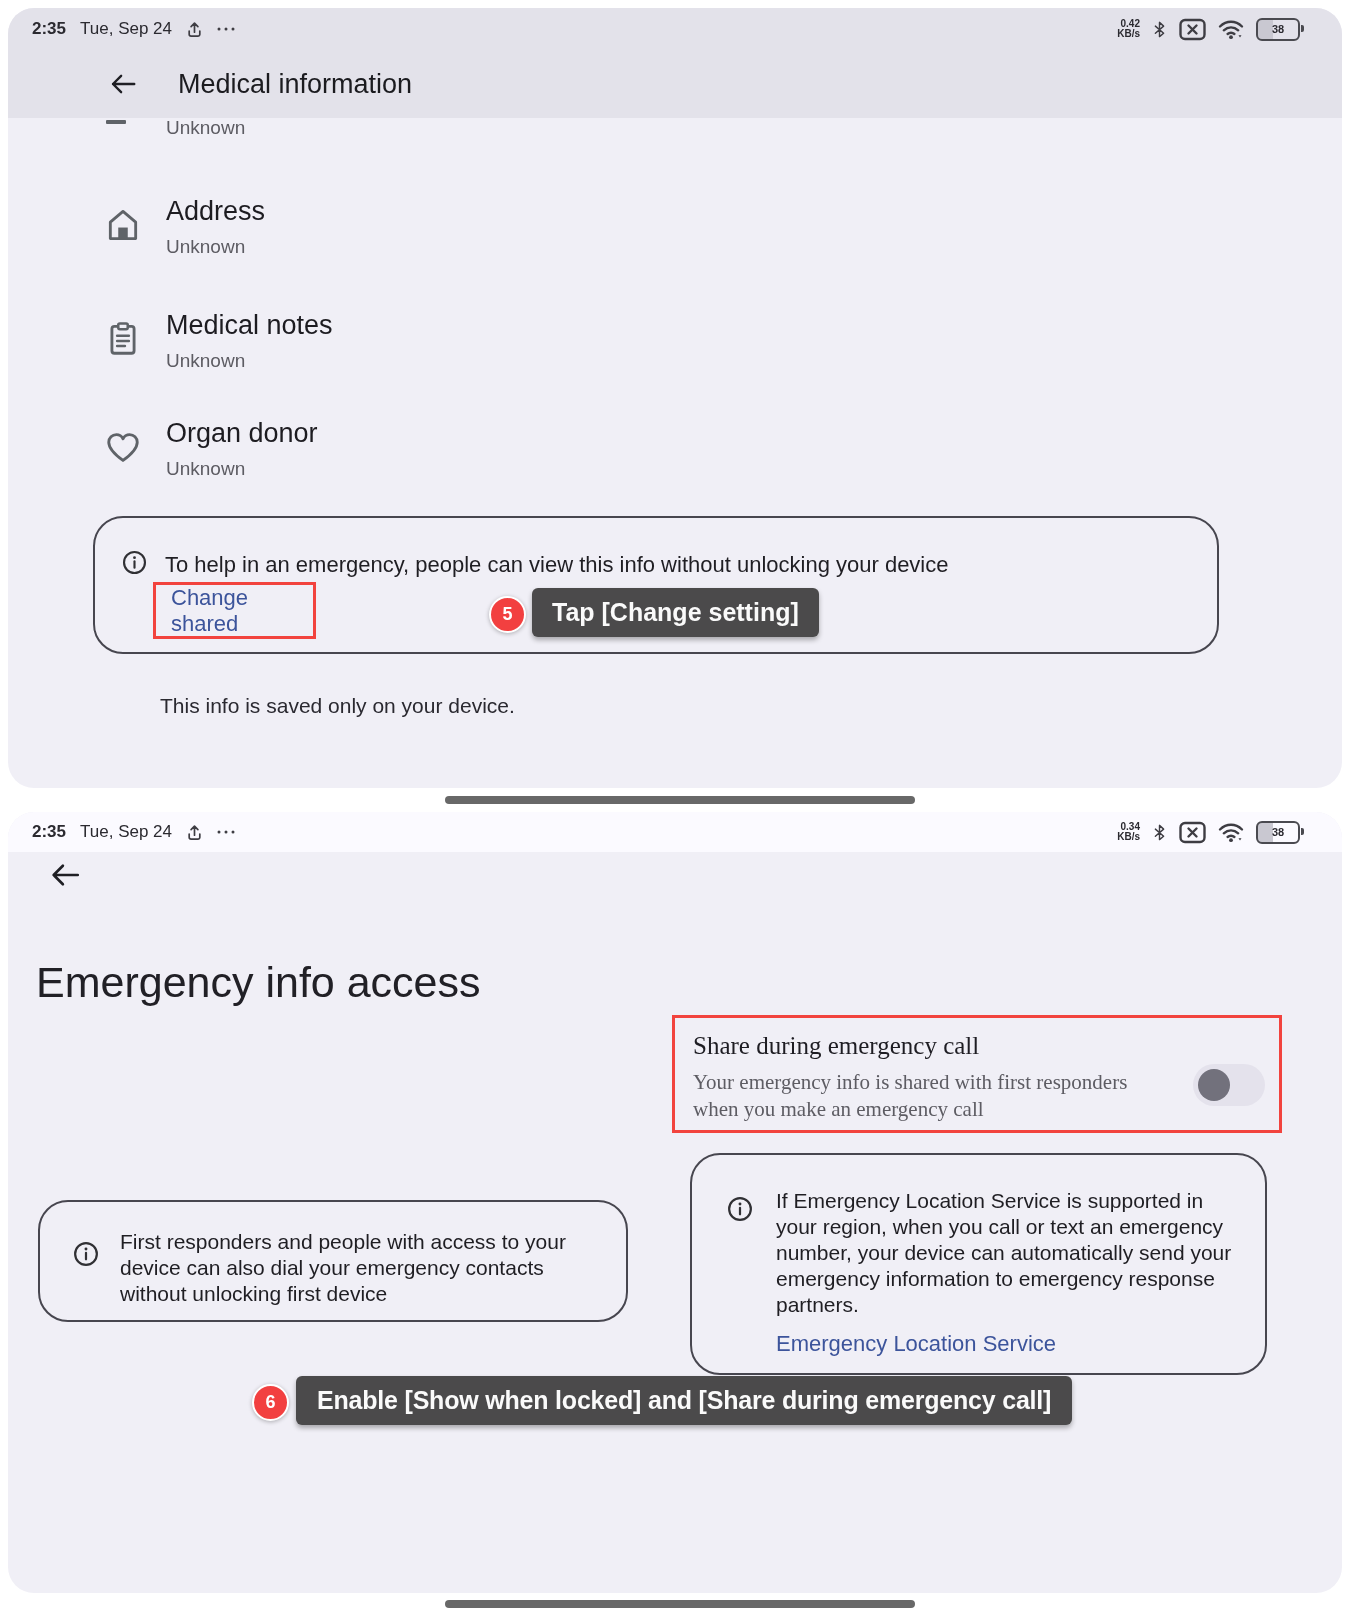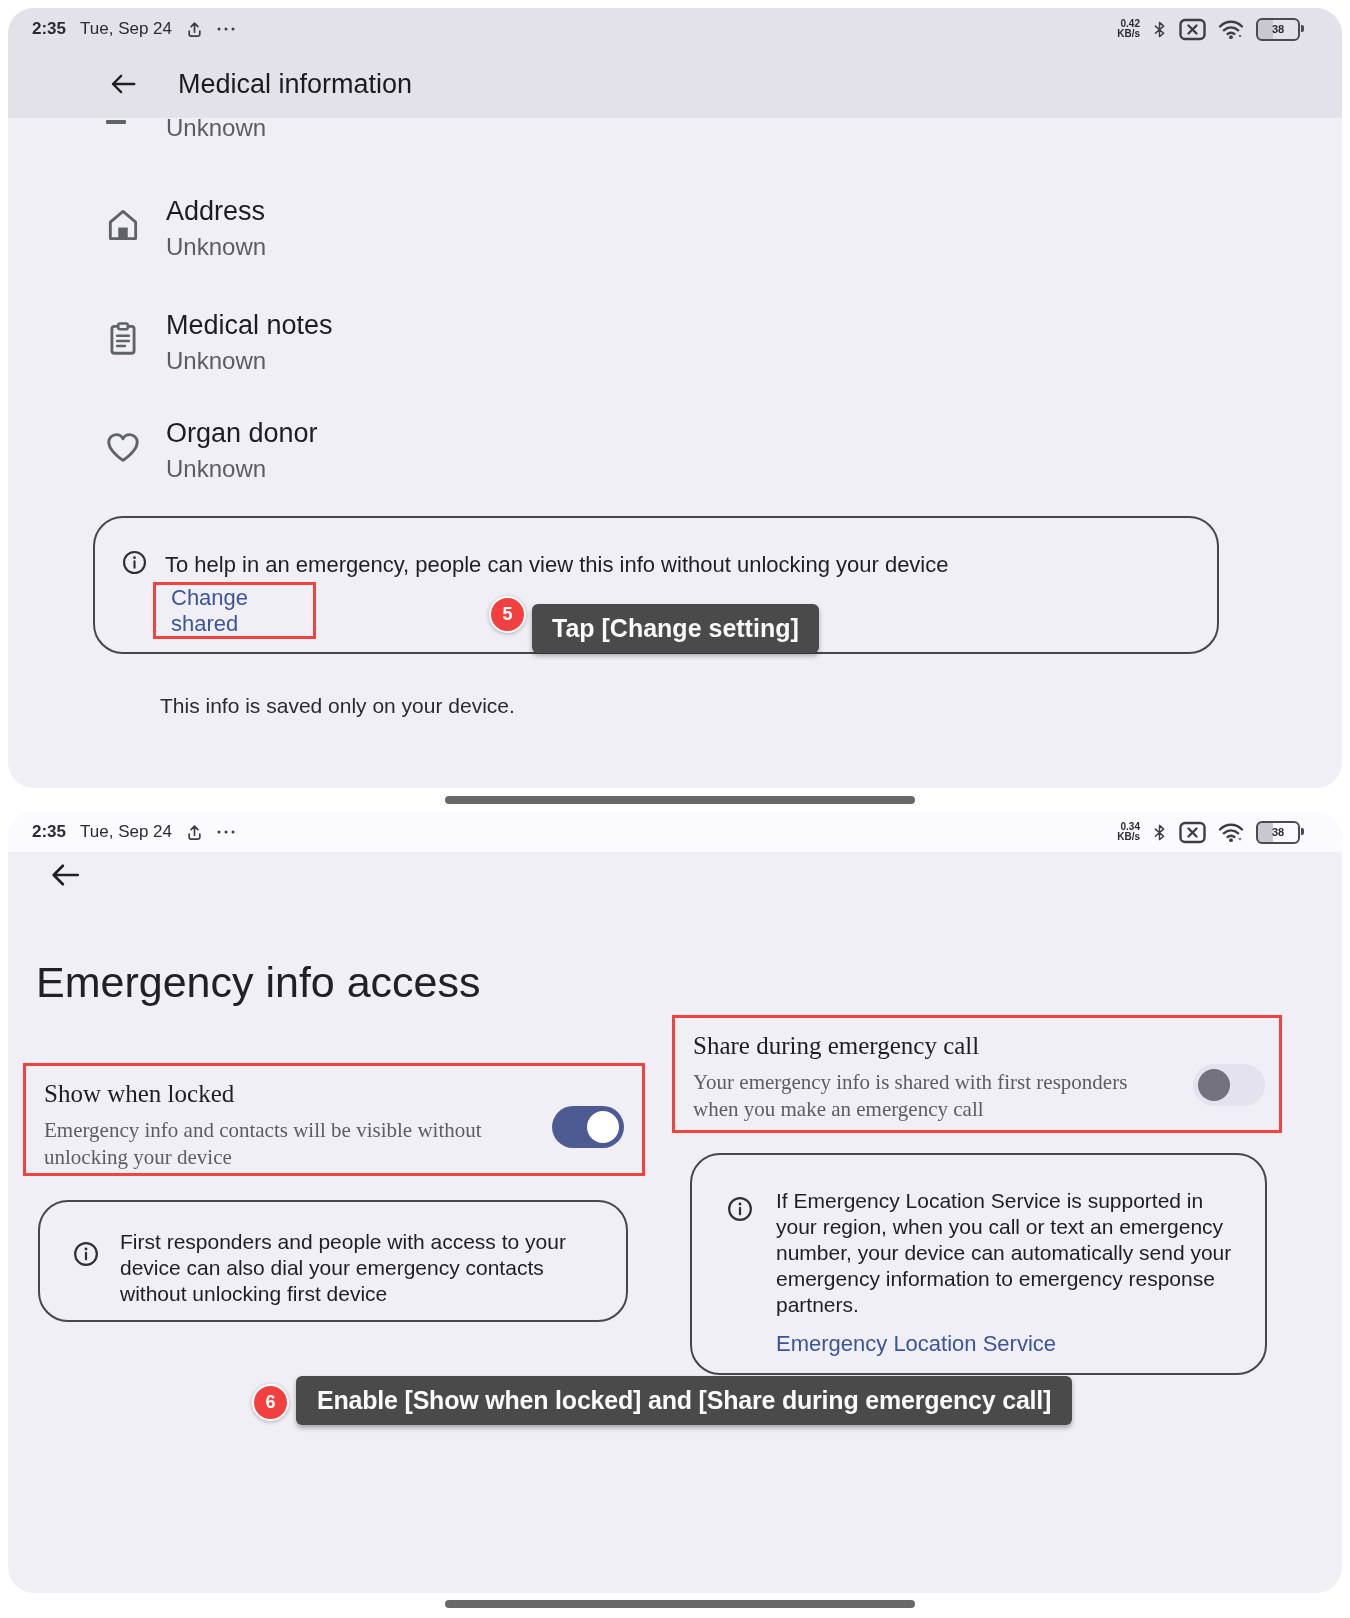--- a/index.html
+++ b/index.html
@@ -29,21 +29,21 @@
 
   
   .header1{position:absolute;left:0;top:42px;width:100%;height:68px;background:#e3e2ea;display:flex;align-items:center;gap:40px;padding-left:100px;box-sizing:border-box;}
   .header1 .title{font-size:27px;color:#1b1b1f;}
   .backbtn{display:inline-flex;cursor:pointer;}
 
   .med-item{position:absolute;left:96px;display:flex;gap:22px;}
   .med-item .icon-box{width:40px;padding-top:12px;}
   .med-item .tcol{display:flex;flex-direction:column;}
   .item-title{font-size:27px;line-height:34px;color:#1d1c21;}
-  .item-sub{font-size:24px;line-height:28px;color:#5d5c63;margin-top:5px;}
+  .item-sub{font-size:19px;line-height:28px;color:#5d5c63;margin-top:5px;}
   .item-partial{top:106px;}
   .icon-frag{position:absolute;left:98px;top:112px;width:20px;height:4px;background:#5f6368;border-radius:1px;}
   .item-partial .item-sub{margin-top:0;}
   .item-address{top:186px;}
   .item-notes{top:300px;}
   .item-donor{top:408px;}
 
   .infocard{border:2px solid #47464f;border-radius:30px;box-sizing:border-box;background:transparent;}
   .infocard1{position:absolute;left:85px;top:508px;width:1126px;height:138px;}
   .infocard1 .iicon{position:absolute;left:26px;top:31px;}
@@ -51,21 +51,21 @@
   .redbox{border:3px solid #f2433e;box-sizing:border-box;}
   .redbox-cs{position:absolute;left:58px;top:64px;width:163px;height:57px;display:flex;align-items:center;padding-left:15px;}
   .link{color:#3c549b;font-size:22px;cursor:pointer;}
 
   .note1{position:absolute;left:152px;top:686px;font-size:21px;color:#2a2930;}
 
   
   .badge{position:absolute;width:33px;height:33px;border-radius:50%;background:#f24040;border:2.5px solid #ffffff;box-sizing:content-box;display:flex;align-items:center;justify-content:center;color:#fff;font-size:18px;font-weight:700;box-shadow:0 1px 4px rgba(0,0,0,.28);z-index:5;}
   .tooltip{position:absolute;background:#4b4a4b;color:#fafafa;font-weight:600;border-radius:6px;display:flex;align-items:center;box-shadow:0 3px 5px rgba(0,0,0,.3);z-index:4;white-space:nowrap;}
   .badge5{left:481px;top:588px;}
-  .tooltip5{left:524px;top:596px;height:49px;padding:0 20px;font-size:25px;}
+  .tooltip5{left:524px;top:580px;height:49px;padding:0 20px;font-size:25px;}
   .badge6{left:244px;top:572px;}
   .tooltip6{left:288px;top:564px;height:49px;padding:0 21px;font-size:25px;letter-spacing:-0.2px;}
 
   
   .back2{position:absolute;left:40px;top:46px;}
   .title2{position:absolute;left:28px;top:146px;font-size:43px;color:#212026;}
 
   .secbox{position:absolute;box-sizing:border-box;padding:14px 0 0 18px;font-family:Liberation Serif, serif;}
   .swl-box{left:15px;top:251px;width:622px;height:113px;}
   .sdc-box{left:664px;top:203px;width:610px;height:118px;}
@@ -280,27 +280,20 @@
   </div>
 
   <span class="back2 backbtn">
     <svg width="34" height="34" viewBox="0 0 24 24">
         <path d="M21 12 H4 M10.5 5.5 L4 12 L10.5 18.5" fill="none" stroke="#1f1f24" stroke-width="1.9" stroke-linecap="round" stroke-linejoin="round"></path>
       </svg>
   </span>
 
   <div class="title2">Emergency info access</div>
 
-  <div class="secbox redbox swl-box">
-    <div class="sec-title">Show when locked</div>
-    <div class="sec-desc">Emergency info and contacts will be visible without unlocking your device</div>
-    <div class="toggle toggle-on">
-        <span class="knob"></span>
-      </div>
-  </div>
 
   <div class="infocard card-left">
     <span class="iicon">
       <svg width="28" height="28" viewBox="0 0 24 24">
           <circle cx="12" cy="12" r="9.3" fill="none" stroke="#303034" stroke-width="1.9"></circle>
           <line x1="12" y1="11" x2="12" y2="16.6" stroke="#303034" stroke-width="1.9" stroke-linecap="round"></line>
           <circle cx="12" cy="7.7" r="1.25" fill="#303034"></circle>
         </svg>
     </span>
     <span class="ictext">First responders and people with access to your device can also dial your emergency contacts without unlocking first device</span>

